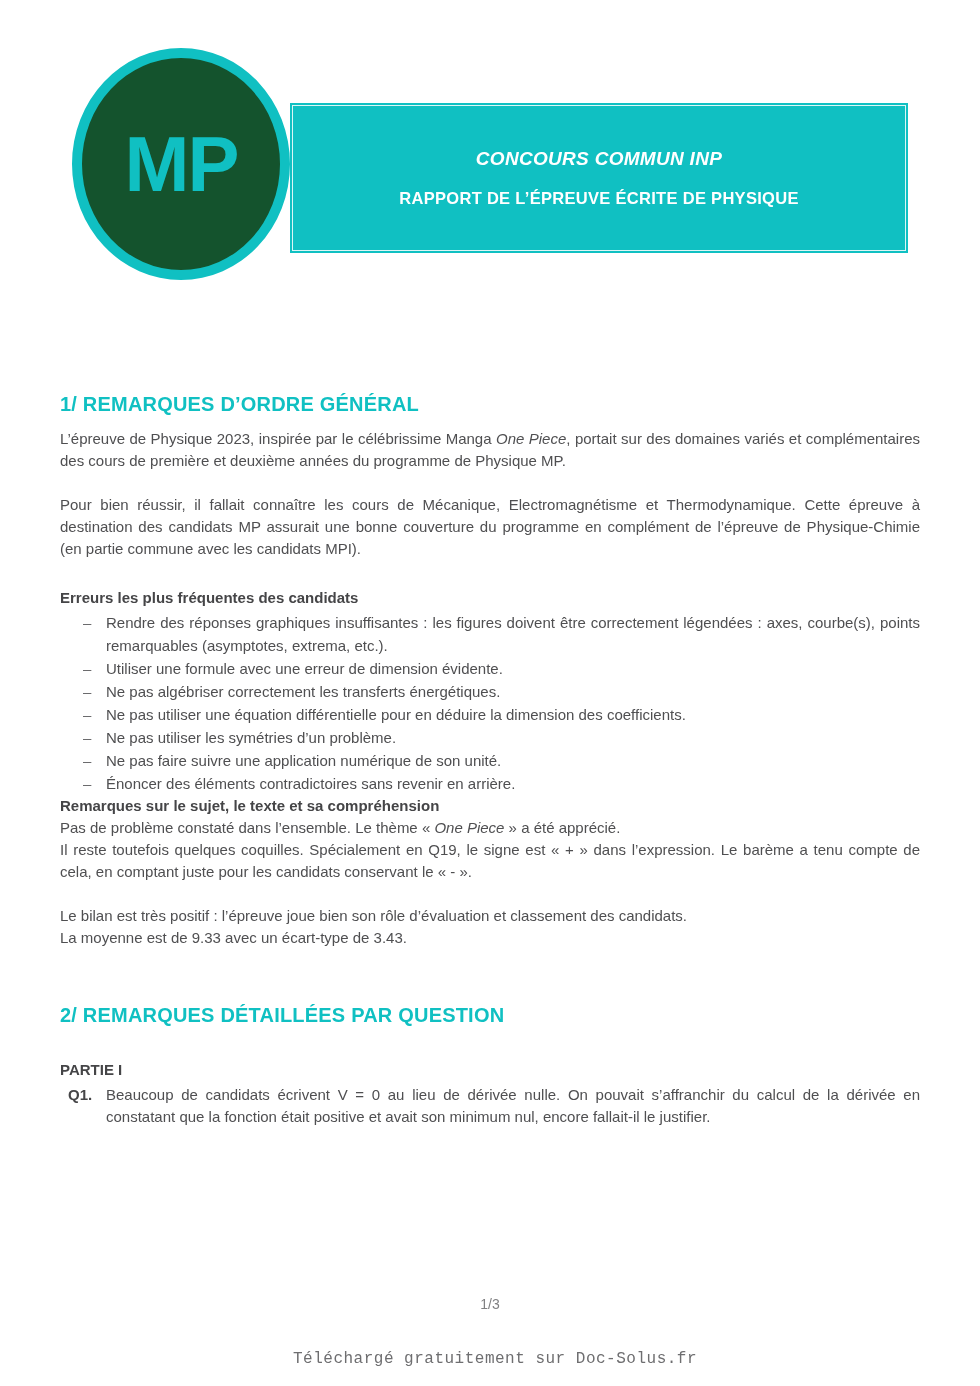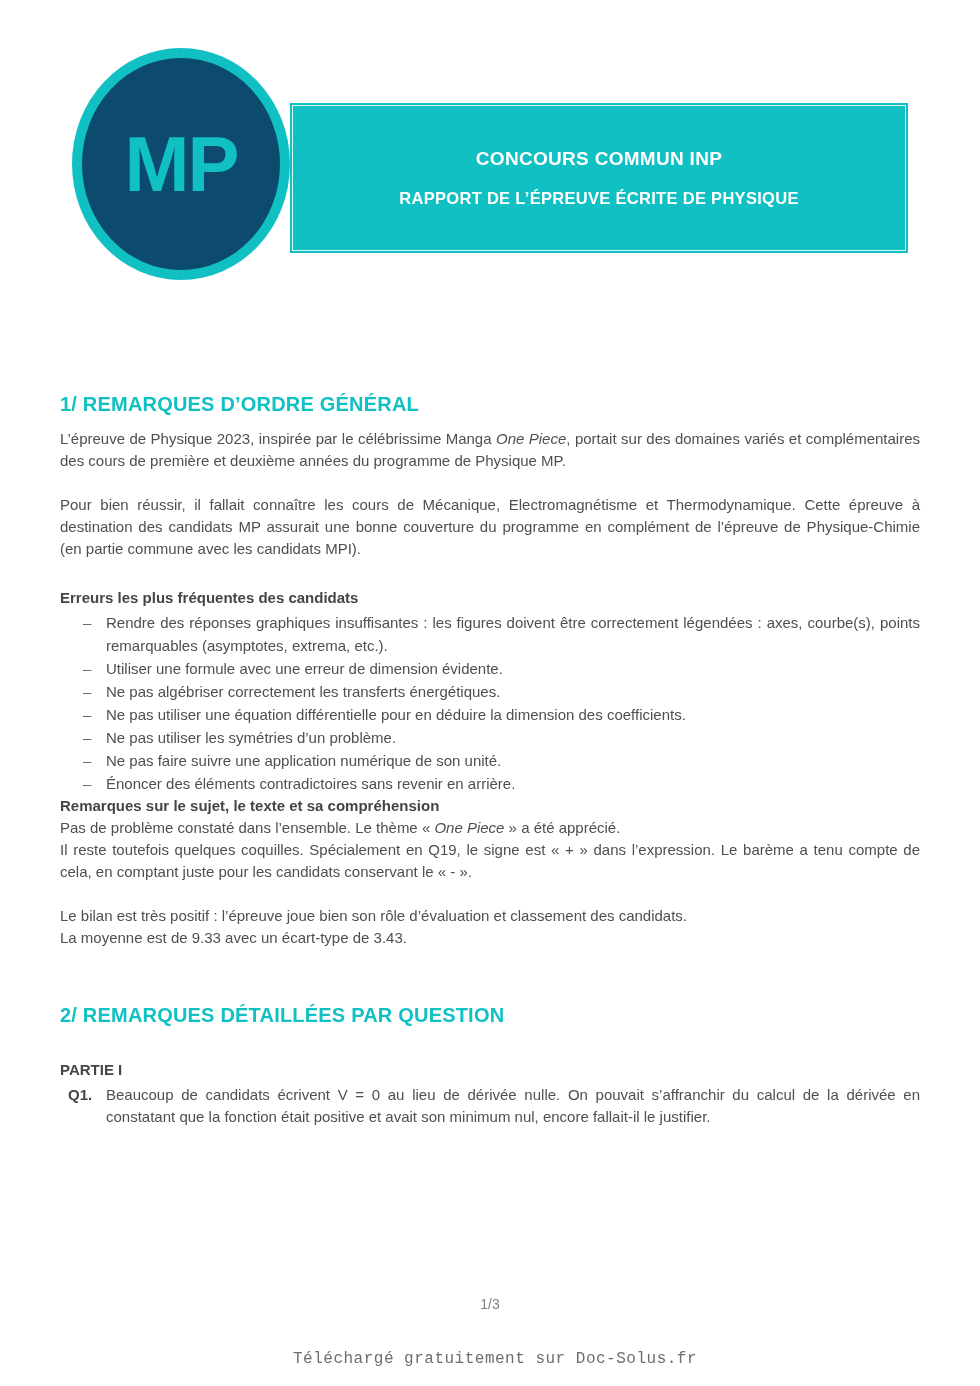--- a/index.html
+++ b/index.html
@@ -30,30 +30,30 @@
     z-index: 1;
   }
   .banner::after {
     content: "";
     position: absolute;
     left: 2px; right: 2px; top: 2px; bottom: 2px;
     border: 1px solid rgba(255,255,255,0.85);
     pointer-events: none;
   }
   .banner-title {
-    color: #ffffff; font-size: 19px; font-weight: bold; letter-spacing: 0.3px;
+    color: #ffffff; font-size: 19px; font-weight: bold; letter-spacing: 0.3px; font-style: italic;
   }
   .banner-subtitle {
     color: #ffffff; font-size: 16.5px; font-weight: bold; letter-spacing: 0.3px;
   }
   .badge-circle {
     position: absolute;
     left: 72px; top: 48px;
     width: 218px; height: 232px;
-    background: #0c4a6e;
+    background: #14532d;
     border: 10px solid #10c0c2;
     border-radius: 50%;
     z-index: 2;
     display: flex;
     align-items: center;
     justify-content: center;
   }
   .badge-label {
     color: #10c0c2;
     font-size: 78px;

